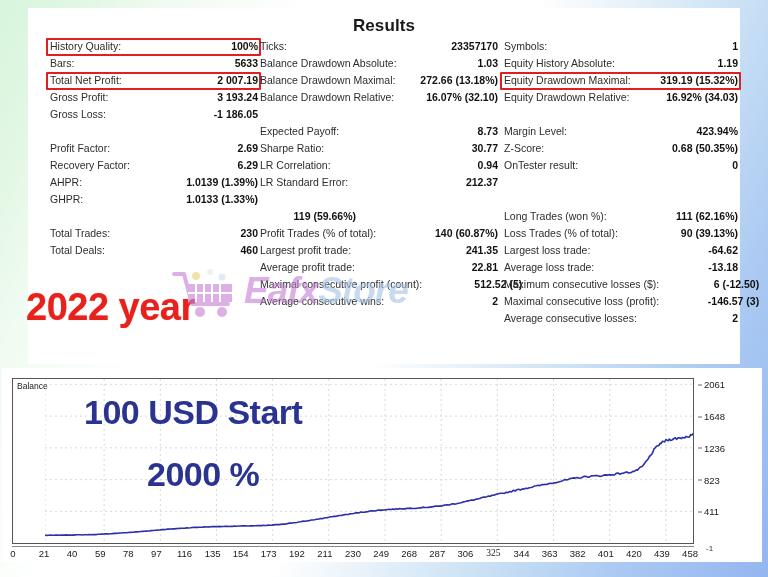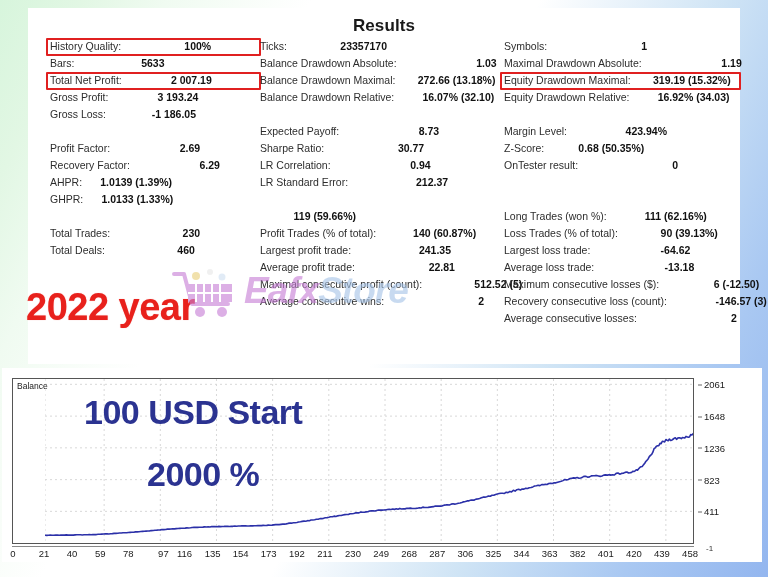--- a/index.html
+++ b/index.html
@@ -47,21 +47,21 @@
   .stat-col {
     position: absolute;
     top: 30px;
   }
   #col-left   { left: 22px;  width: 208px; }
   #col-mid    { left: 232px; width: 238px; }
   #col-right  { left: 476px; width: 234px; }
 
   .stat-row {
     display: flex;
-    justify-content: flex-start;
+    justify-content: space-between;
     align-items: baseline;
     height: 17px;
     line-height: 17px;
     white-space: nowrap;
   }
   .stat-row.spacer { height: 17px; }
   .stat-label {
     font-size: 10.5px;
     color: #2d2d2d;
     text-align: right;
@@ -317,21 +317,21 @@
         <span class="stat-label">Average consecutive wins:</span>
         <span class="stat-value">2</span>
       </div>
     </div>
   <div class="stat-col" id="col-right">
       <div class="stat-row">
         <span class="stat-label">Symbols:</span>
         <span class="stat-value">1</span>
       </div>
       <div class="stat-row">
-        <span class="stat-label">Maximal Drawdown Absolute:</span>
+        <span class="stat-label">Equity History Absolute:</span>
         <span class="stat-value">1.19</span>
       </div>
       <div class="stat-row highlight">
         <span class="stat-label">Equity Drawdown Maximal:</span>
         <span class="stat-value">319.19 (15.32%)</span>
       </div>
       <div class="stat-row">
         <span class="stat-label">Equity Drawdown Relative:</span>
         <span class="stat-value">16.92% (34.03)</span>
       </div>
@@ -364,21 +364,21 @@
       </div>
       <div class="stat-row">
         <span class="stat-label">Average loss trade:</span>
         <span class="stat-value">-13.18</span>
       </div>
       <div class="stat-row">
         <span class="stat-label">Maximum consecutive losses ($):</span>
         <span class="stat-value">6 (-12.50)</span>
       </div>
       <div class="stat-row">
-        <span class="stat-label">Recovery consecutive loss (count):</span>
+        <span class="stat-label">Maximal consecutive loss (profit):</span>
         <span class="stat-value">-146.57 (3)</span>
       </div>
       <div class="stat-row">
         <span class="stat-label">Average consecutive losses:</span>
         <span class="stat-value">2</span>
       </div>
     </div>
 
 </div>
 
@@ -416,33 +416,33 @@
     <div class="ytick" style="top: 101.633px;">823</div>
     <div class="ytick" style="top: 133.355px;">411</div>
   </div>
 <div id="x-axis">
   <div id="x-axis-line"></div>
 <div class="xtick" style="left: 1px;">0</div>
     <div class="xtick" style="left: 32.0435px;">21</div>
     <div class="xtick" style="left: 60.1304px;">40</div>
     <div class="xtick" style="left: 88.2174px;">59</div>
     <div class="xtick" style="left: 116.304px;">78</div>
-    <div class="xtick" style="left: 144.391px; margin-left: 7px;">97</div>
+    <div class="xtick" style="left: 144.391px;">97</div>
     <div class="xtick" style="left: 172.478px;">116</div>
     <div class="xtick" style="left: 200.565px;">135</div>
     <div class="xtick" style="left: 228.652px;">154</div>
     <div class="xtick" style="left: 256.739px;">173</div>
     <div class="xtick" style="left: 284.826px;">192</div>
     <div class="xtick" style="left: 312.913px;">211</div>
     <div class="xtick" style="left: 341px;">230</div>
     <div class="xtick" style="left: 369.087px;">249</div>
     <div class="xtick" style="left: 397.174px;">268</div>
     <div class="xtick" style="left: 425.261px;">287</div>
     <div class="xtick" style="left: 453.348px;">306</div>
-    <div class="xtick" style="left: 481.435px;">325</div>
+    <div class="xtick" style="left: 481.435px; font-family: Liberation Serif, serif;">325</div>
     <div class="xtick" style="left: 509.522px;">344</div>
     <div class="xtick" style="left: 537.609px;">363</div>
     <div class="xtick" style="left: 565.696px;">382</div>
     <div class="xtick" style="left: 593.783px;">401</div>
     <div class="xtick" style="left: 621.87px;">420</div>
     <div class="xtick" style="left: 649.957px;">439</div>
     <div class="xtick" style="left: 678.043px;">458</div>
   </div>
 <div id="corner-mark">-1</div>
 

